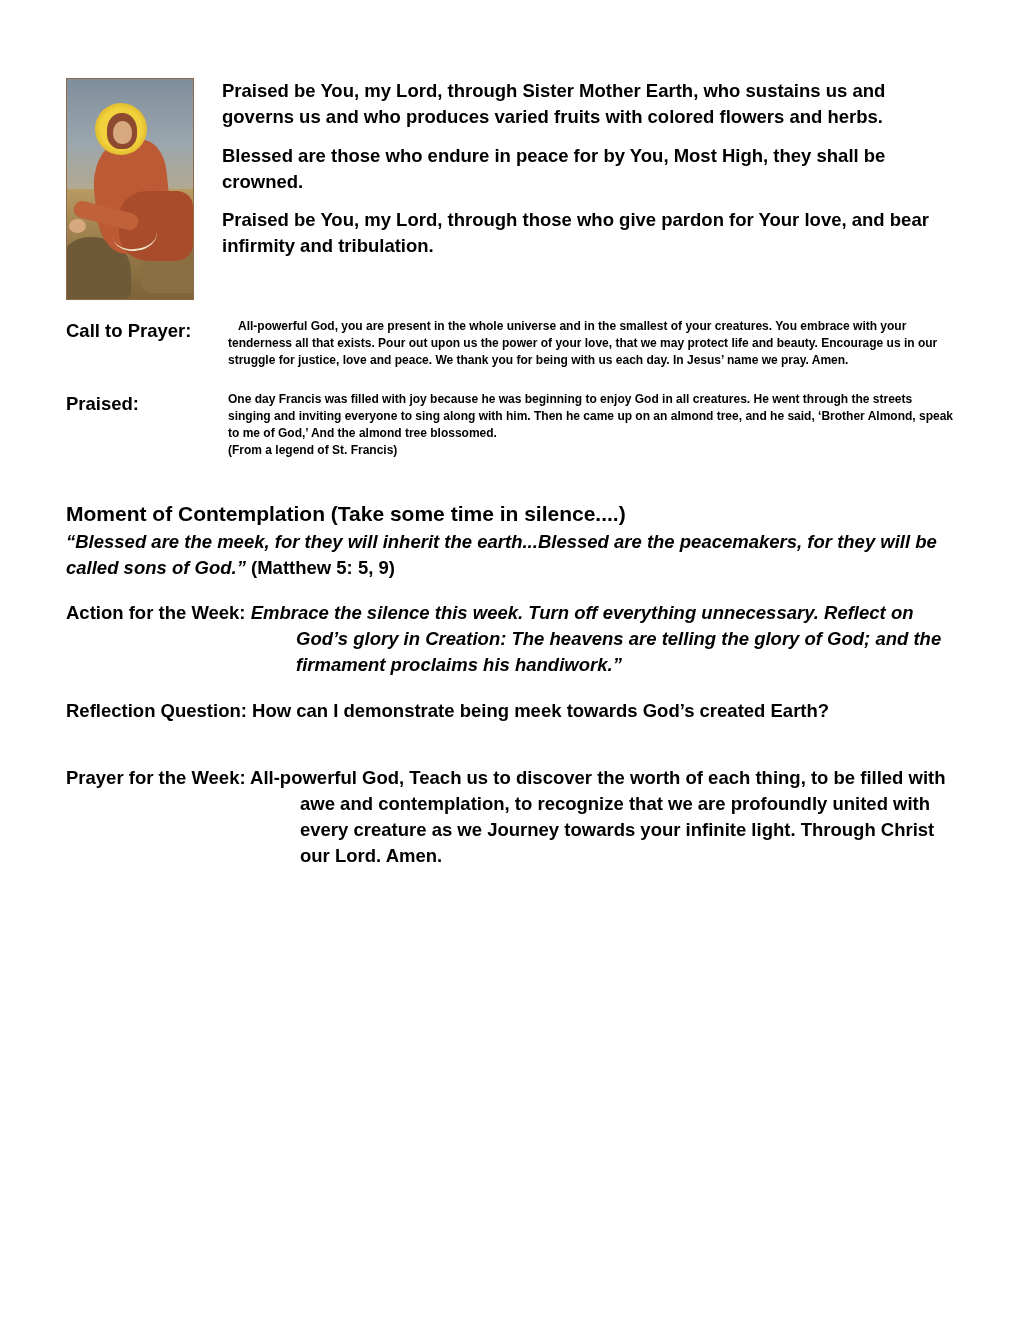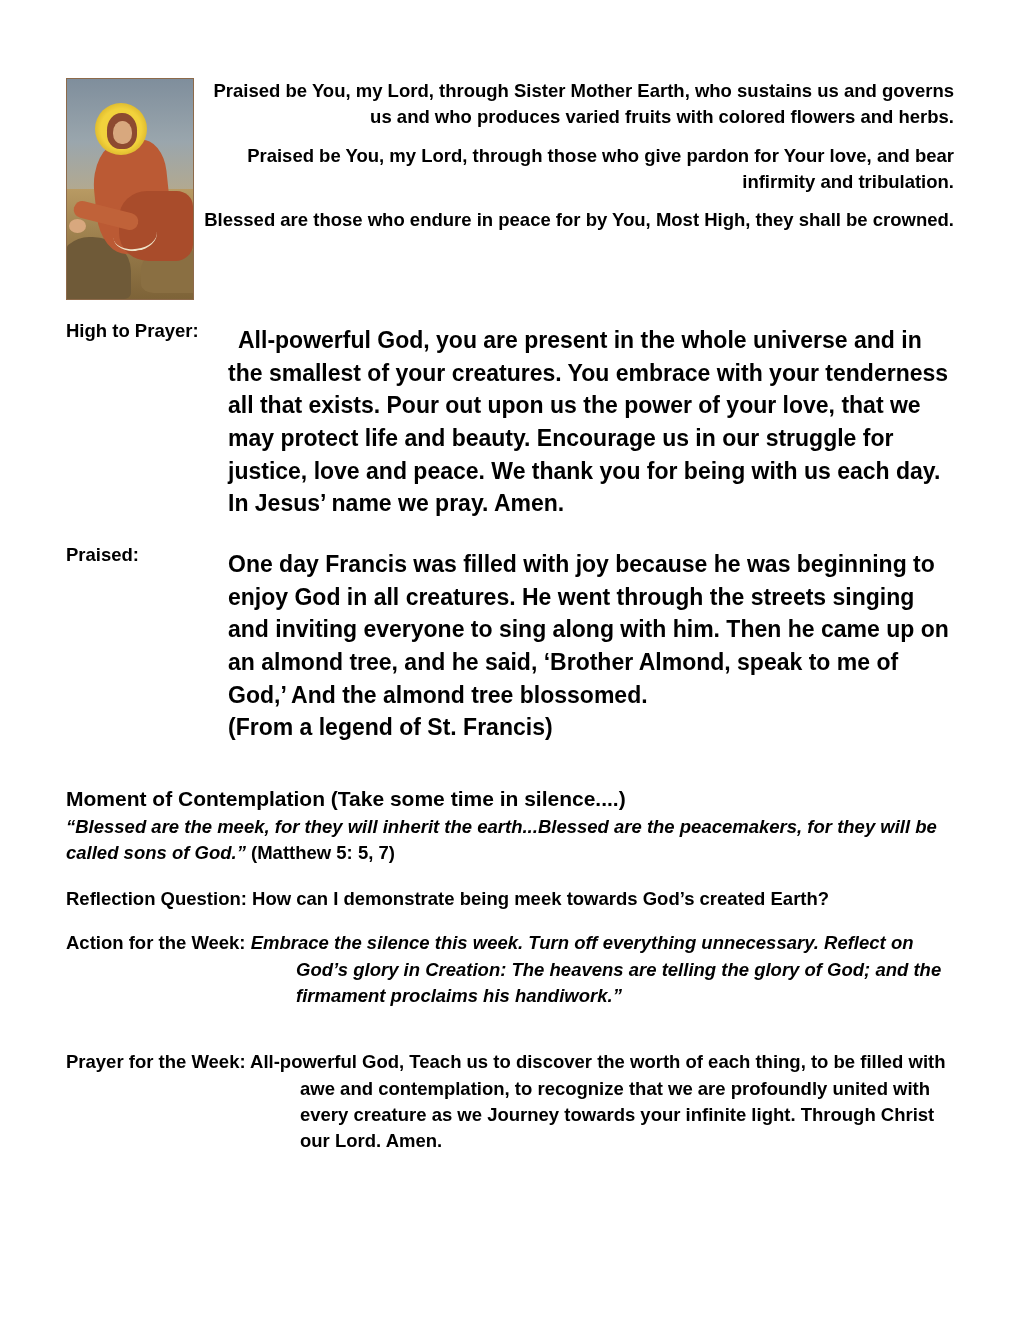--- a/index.html
+++ b/index.html
@@ -125,22 +125,22 @@
   .art-cord {
     position: absolute;
     left: 46px; top: 140px;
     width: 44px; height: 30px;
     border-bottom: 2px solid #efe4c9;
     border-radius: 0 0 50% 50%;
     transform: rotate(-8deg);
   }
 
   .verses {
+    padding-left: 28px;
     flex: 1 1 auto;
-    text-align: right;
   }
   .verse {
     font-size: 18.5px;
     font-weight: bold;
     line-height: 1.42;
     margin: 0 0 12px 0;
   }
   .verse:last-child { margin-bottom: 0; }
 
   
@@ -150,25 +150,24 @@
     margin-top: 18px;
   }
   .section .label {
     font-size: 18.5px;
     font-weight: bold;
     white-space: pre;
     line-height: 1.42;
     flex: 0 0 auto;
   }
   .section .body {
-    font-size: 23px;
+    font-size: 12px;
     font-weight: bold;
     line-height: 1.42;
     flex: 1 1 auto;
-    margin-top: 6px;
   }
   .section.call .label { width: 162px; }
   .section.call .body { padding-left: 0; text-indent: 10px; }
   .section.reading { margin-top: 22px; }
   .section.reading .label { width: 162px; }
   .section.reflection { margin-top: 20px; }
   .section.action { margin-top: 18px; }
   .section.prayerweek { margin-top: 40px; }
 
   .hang {
@@ -222,49 +221,49 @@
       <div class="art-arm"></div>
       <div class="art-hand"></div>
       <div class="art-halo"></div>
       <div class="art-head"></div>
       <div class="art-face"></div>
       <div class="art-cord"></div>
     </div>
 
     <div class="verses">
       <p class="verse">Praised be You, my Lord, through Sister Mother Earth, who sustains us and governs us and who produces varied fruits with colored flowers and herbs.</p>
+      <p class="verse">Blessed are those who endure in peace for by You, Most High, they shall be crowned.</p>
       <p class="verse">Praised be You, my Lord, through those who give pardon for Your love, and bear infirmity and tribulation.</p>
-      <p class="verse">Blessed are those who endure in peace for by You, Most High, they shall be crowned.</p>
     </div>
   </div>
 
   <div class="section call">
-    <div class="label"><span>High to Prayer</span><span>:</span></div>
+    <div class="label"><span>Call to Prayer</span><span>:</span></div>
     <div class="body">All-powerful God, you are present in the whole universe and in the smallest of your creatures. You embrace with your tenderness all that exists. Pour out upon us the power of your love, that we may protect life and beauty. Encourage us in our struggle for justice, love and peace. We thank you for being with us each day. In Jesus’ name we pray. Amen.</div>
   </div>
 
   <div class="section reading">
     <div class="label">Praised:</div>
     <div class="body">
       <span>One day Francis was filled with joy because he was beginning to enjoy God in all creatures. He went through the streets singing and inviting everyone to sing along with him. Then he came up on an almond tree, and he said, ‘Brother Almond, speak to me of God,’ And the almond tree blossomed.</span>
       <br>
       <span>(From a legend of St. Francis)</span>
     </div>
   </div>
 
   <div class="contemplation">
     <p class="head">Moment of Contemplation (Take some time in silence....)</p>
-    <p class="quote"><span>“Blessed are the meek, for they will inherit the earth...Blessed are the peacemakers, for they will be called sons of God.”</span><span class="ref"> (Matthew 5: 5, 7)</span></p>
+    <p class="quote"><span>“Blessed are the meek, for they will inherit the earth...Blessed are the peacemakers, for they will be called sons of God.”</span><span class="ref"> (Matthew 5: 5, 9)</span></p>
+  </div>
+
+  <div class="section action">
+    <div class="hang ind-action"><span class="lead">Action for the Week: </span><span class="italic">Embrace the silence this week. Turn off everything unnecessary. Reflect on God’s glory in Creation: The heavens are telling the glory of God; and the firmament proclaims his handiwork.”</span></div>
   </div>
 
   <div class="section reflection">
     <div class="hang ind-reflection"><span class="lead">Reflection Question: </span><span>How can I demonstrate being meek towards God’s created Earth?</span></div>
   </div>
 
-  <div class="section action">
-    <div class="hang ind-action"><span class="lead">Action for the Week: </span><span class="italic">Embrace the silence this week. Turn off everything unnecessary. Reflect on God’s glory in Creation: The heavens are telling the glory of God; and the firmament proclaims his handiwork.”</span></div>
-  </div>
-
   <div class="section prayerweek">
     <div class="hang ind-prayer"><span class="lead">Prayer for the Week: </span><span class="plain">All-powerful God, Teach us to discover the worth of each thing, to be filled with awe and contemplation, to recognize that we are profoundly united with every creature as we Journey towards your infinite light. Through Christ our Lord. Amen.</span></div>
   </div>
 
 </div>
 
 </body></html>

